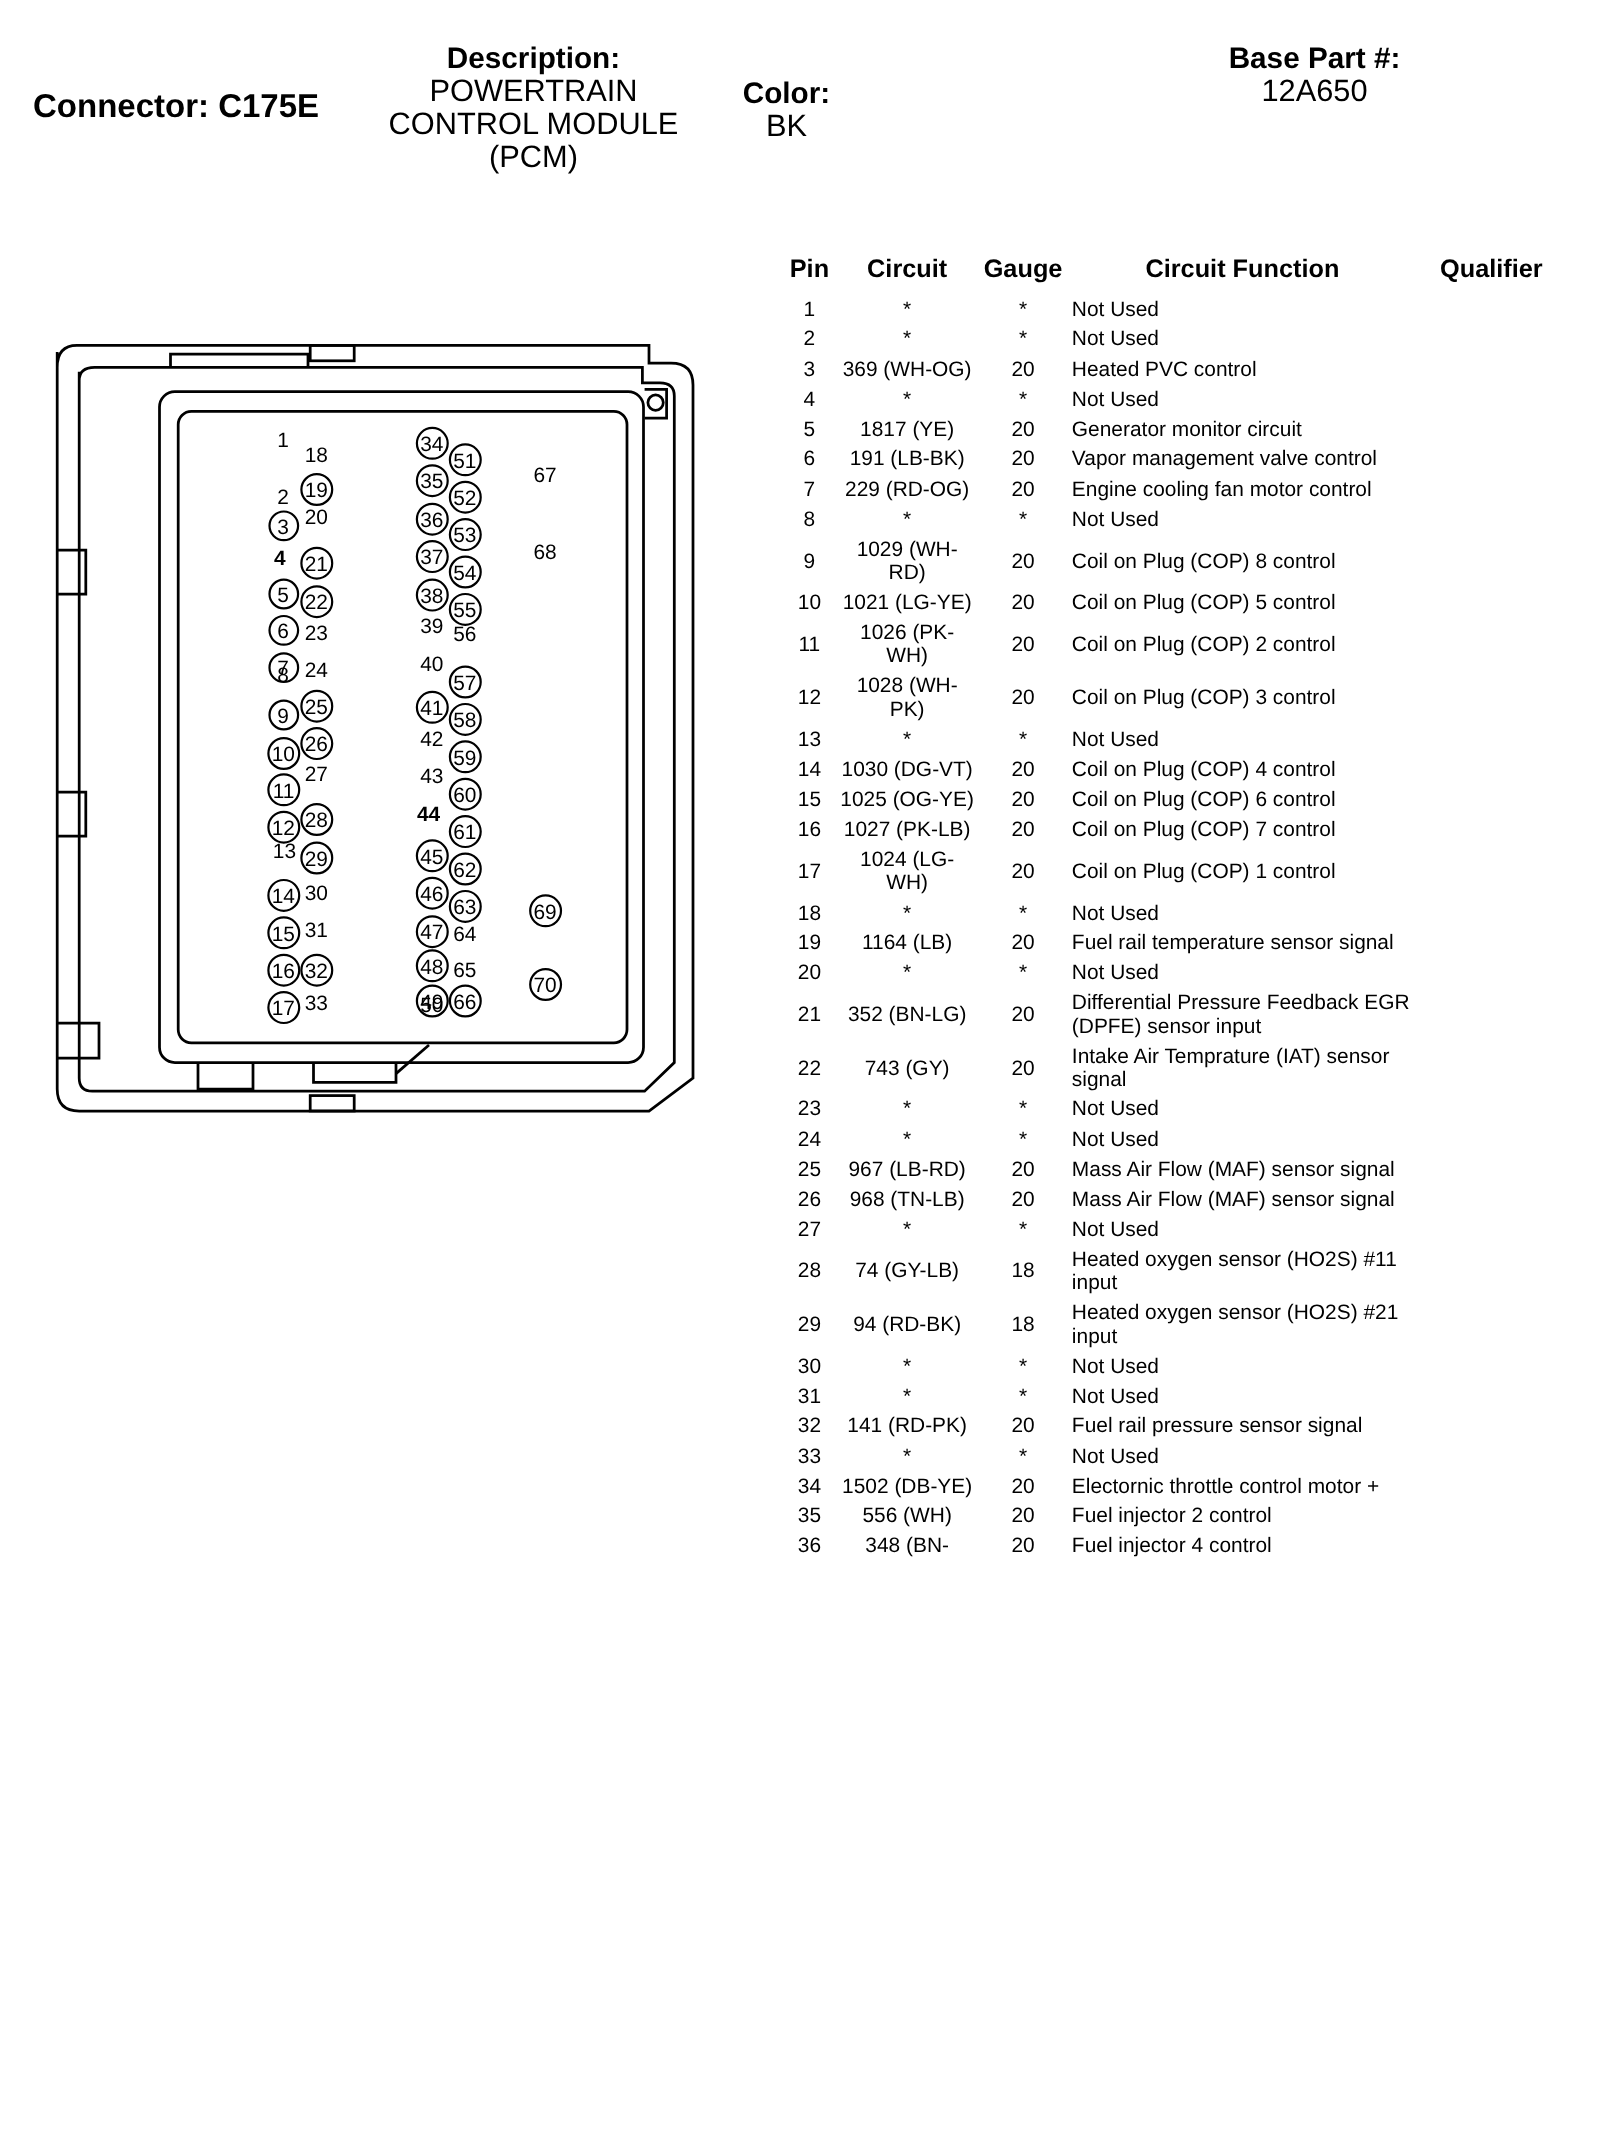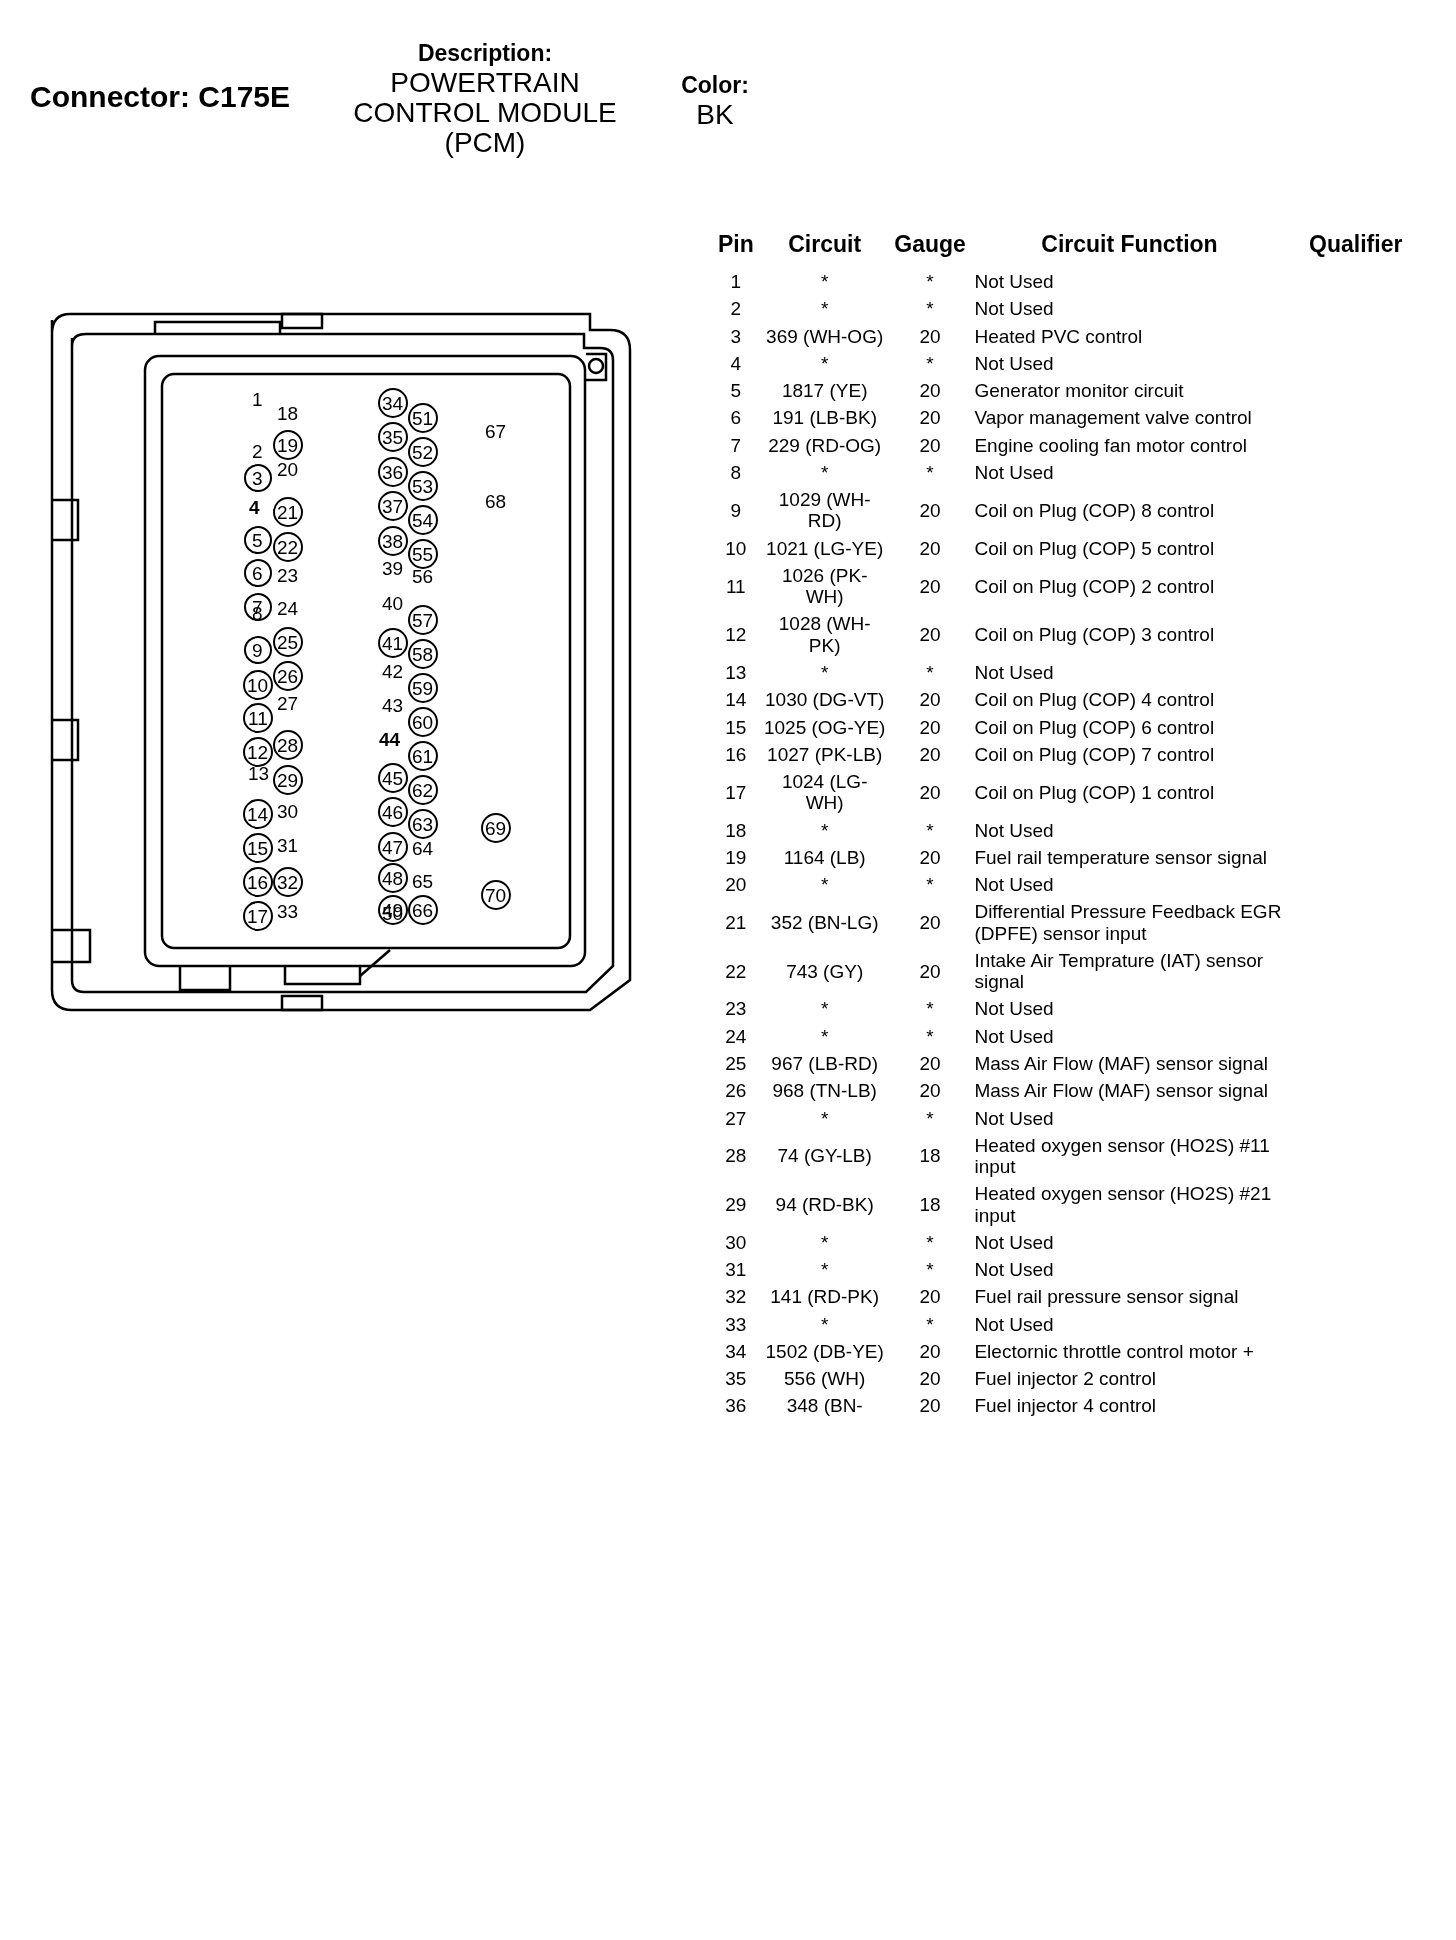--- a/index.html
+++ b/index.html
@@ -29,21 +29,21 @@
     font-size: 30px;
     font-weight: bold;
     white-space: nowrap;
     text-align: center;
   }
   .hdr-block {
     position: absolute;
     text-align: center;
   }
   .hdr-label {
-    font-size: 23px;
+    font-size: 27px;
     font-weight: bold;
     line-height: 30px;
   }
   .hdr-value {
     font-size: 28px;
     line-height: 30px;
   }
   #desc-block { left: 350px; top: 38px; width: 270px; }
   #color-block { left: 655px; top: 70px; width: 120px; }
   #harness-block { left: 810px; top: 38px; width: 230px; }
@@ -118,20 +118,24 @@
     <div class="hdr-label">Description:</div>
     <div class="hdr-value">POWERTRAIN CONTROL MODULE (PCM)</div>
   </div>
 
   <div class="hdr-block" id="color-block">
     <div class="hdr-label">Color:</div>
     <div class="hdr-value">BK</div>
   </div>
 
 
+  <div class="hdr-block" id="basepart-block">
+    <div class="hdr-label">Base Part #:</div>
+    <div class="hdr-value">12A650</div>
+  </div>
 </div>
 
 <div id="connector-drawing">
   <svg width="640" height="760" viewBox="0 0 640 760" xmlns="http://www.w3.org/2000/svg">
     <g fill="none" stroke="#000" stroke-width="2.5">
 
       <path d="M22,30 L22,700 Q22,720 42,720 L560,720 L600,690 L600,60 Q600,40 580,40 L560,40 L560,24 L40,24 Q22,24 22,44 Z"></path>
 
       <path d="M42,48 L42,690 Q42,702 54,702 L556,702 L583,676 L583,70 Q583,58 570,58 L554,58 L554,44 L56,44 Q42,44 42,56 Z"></path>
 

